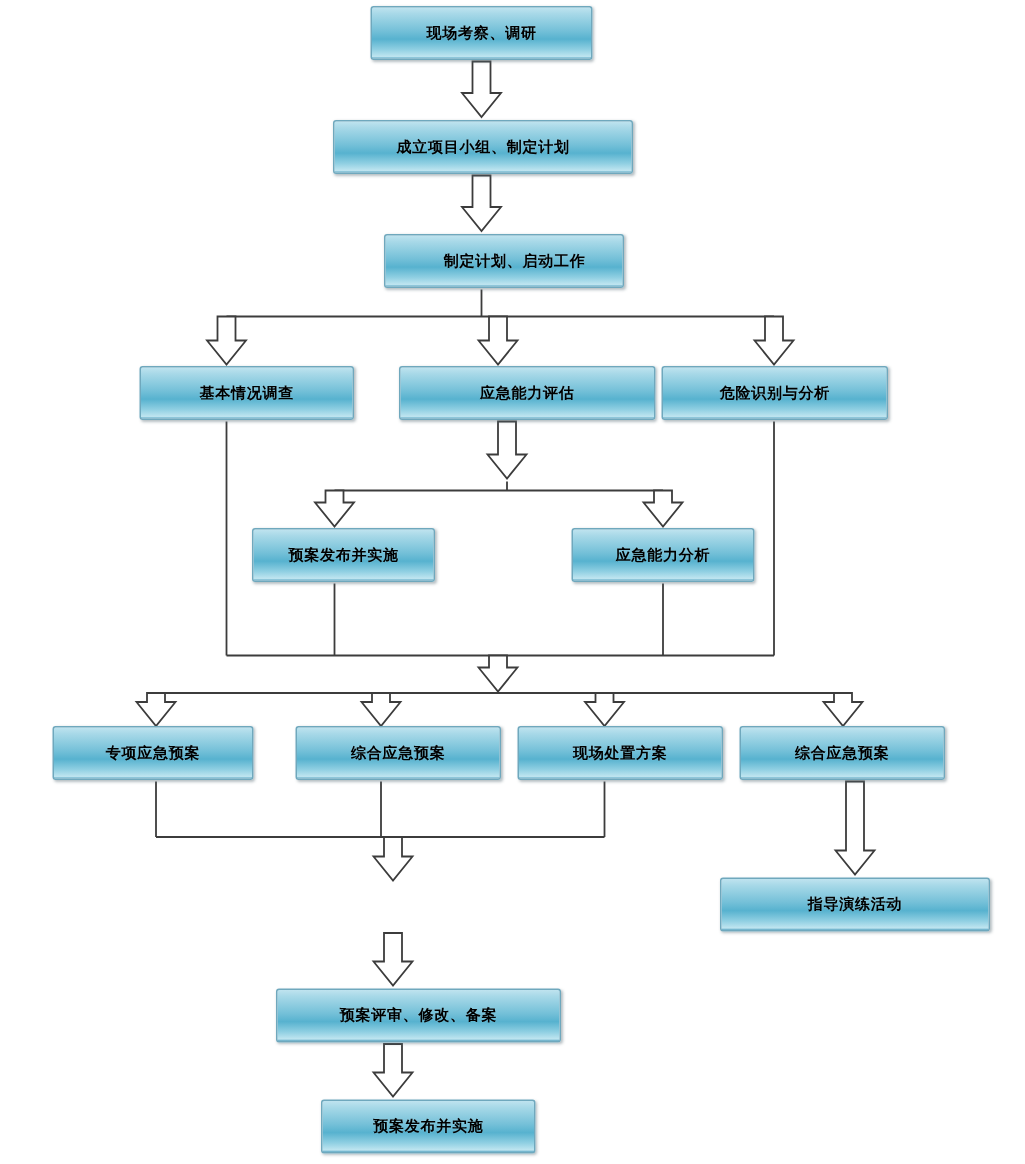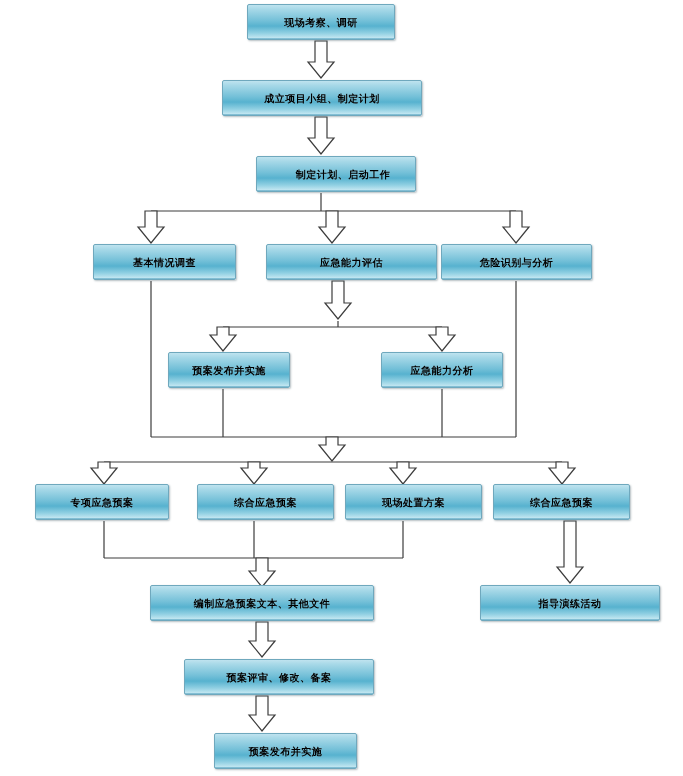--- a/index.html
+++ b/index.html
@@ -138,18 +138,17 @@
   <div class="node" style="left:256px; top:156px; width:160px; height:36px;padding-left:14px;">制定计划、启动工作</div>
   <div class="node" style="left:93px;  top:244px; width:143px; height:36px;">基本情况调查</div>
   <div class="node" style="left:266px; top:244px; width:171px; height:36px;">应急能力评估</div>
   <div class="node" style="left:441px; top:244px; width:151px; height:36px;">危险识别与分析</div>
   <div class="node" style="left:168px; top:352px; width:122px; height:36px;">预案发布并实施</div>
   <div class="node" style="left:381px; top:352px; width:122px; height:36px;">应急能力分析</div>
   <div class="node" style="left:35px;  top:484px; width:134px; height:36px;">专项应急预案</div>
   <div class="node" style="left:197px; top:484px; width:137px; height:36px;">综合应急预案</div>
   <div class="node" style="left:345px; top:484px; width:137px; height:36px;">现场处置方案</div>
   <div class="node" style="left:493px; top:484px; width:137px; height:36px;">综合应急预案</div>
-  <div class="node" style="left:150px; top:585px; width:224px; height:36px;">编制应急预案文本、其他文件</div>
   <div class="node" style="left:480px; top:585px; width:180px; height:36px;">指导演练活动</div>
   <div class="node" style="left:184px; top:659px; width:190px; height:36px;">预案评审、修改、备案</div>
   <div class="node" style="left:192px; top:733px; width:143px; height:36px;margin-left:22px;">预案发布并实施</div>
 
 </div>
 
 </body></html>

